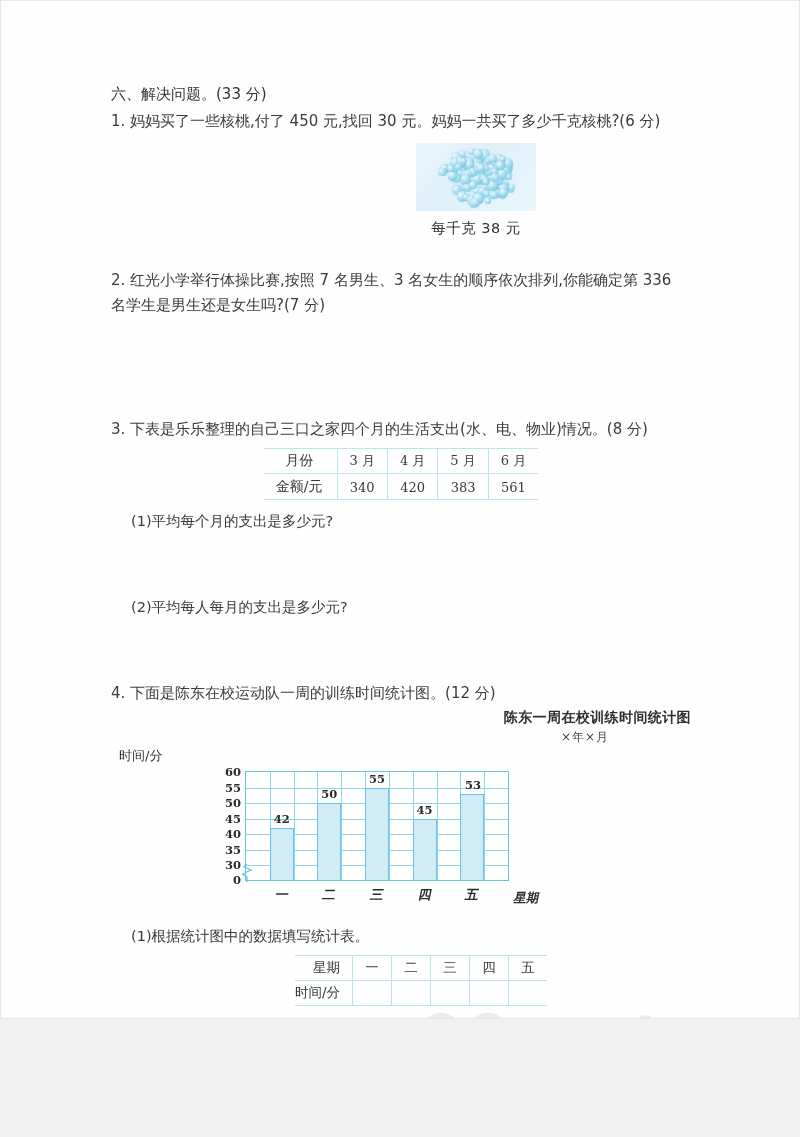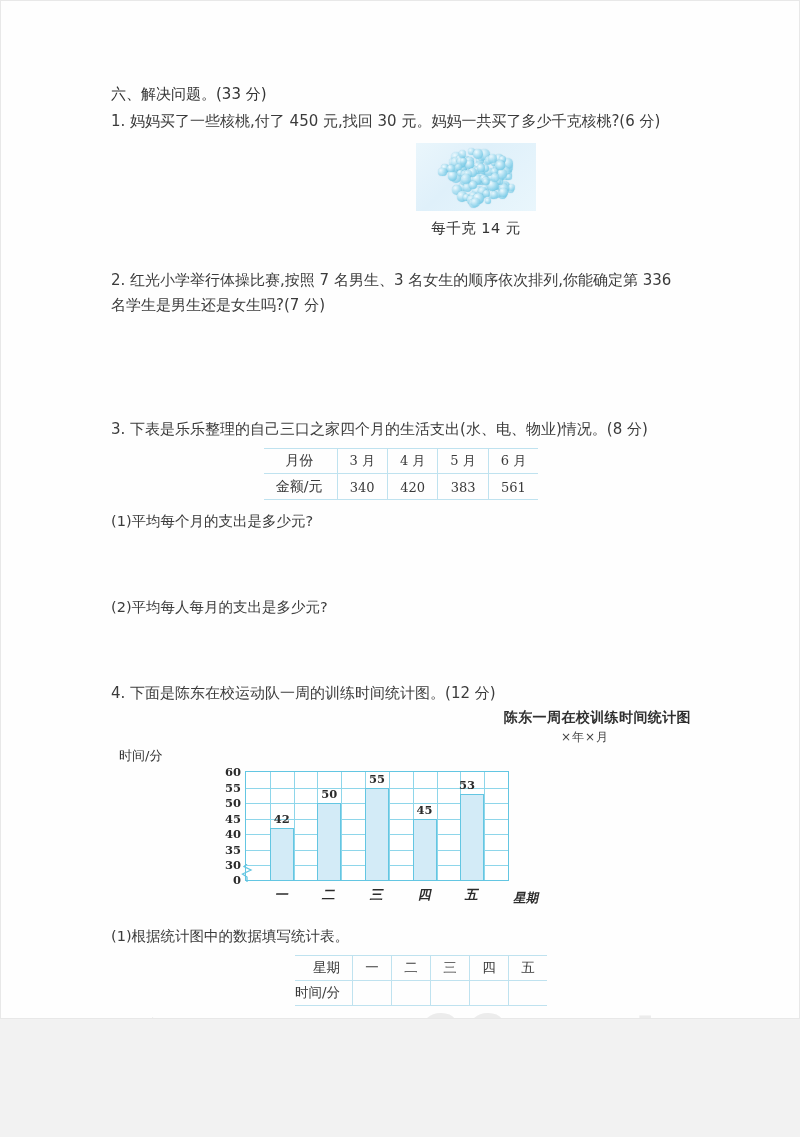--- a/index.html
+++ b/index.html
@@ -41,20 +41,21 @@
   .q {
     margin-top: 0;
     color: #3b3b3b;
     font-size: 15px;
     line-height: 1.62;
   }
   .sub-q {
     color: #3b3b3b;
     font-size: 14.5px;
     line-height: 1.62;
+    margin-left: 20px;
   }
   .spacer-sm { height: 16px; }
   .spacer-md { height: 30px; }
   .spacer-lg { height: 62px; }
   .spacer-xl { height: 84px; }
 
   
   .fig-block {
     margin-top: 10px;
     display: flex;
@@ -394,21 +395,21 @@
             <div class="nut" style="left: 30.8189px; top: 21.2177px; width: 7.91464px; height: 7.91464px; opacity: 0.91;"></div>
             <div class="nut" style="left: 78.545px; top: 16.396px; width: 10.3761px; height: 10.3761px; opacity: 0.91;"></div>
             <div class="nut" style="left: 44.9119px; top: 30.3196px; width: 10.5242px; height: 10.5242px; opacity: 0.83;"></div>
             <div class="nut" style="left: 53.3911px; top: 38.1098px; width: 7.40681px; height: 7.40681px; opacity: 0.93;"></div>
             <div class="nut" style="left: 79.6492px; top: 17.8987px; width: 9.23473px; height: 9.23473px; opacity: 0.94;"></div>
             <div class="nut" style="left: 55.115px; top: 54.5141px; width: 8.74085px; height: 8.74085px; opacity: 0.83;"></div>
             <div class="nut" style="left: 74.5379px; top: 29.7836px; width: 8.54184px; height: 8.54184px; opacity: 0.82;"></div>
             <div class="nut" style="left: 42.7719px; top: 7.00683px; width: 7.50982px; height: 7.50982px; opacity: 0.73;"></div>
           </div>
       </div>
-      <div class="fig-caption">每千克 14 元</div>
+      <div class="fig-caption">每千克 38 元</div>
     </div>
 
     <div class="spacer-md"></div>
 
     <div class="q">2. 红光小学举行体操比赛,按照 7 名男生、3 名女生的顺序依次排列,你能确定第 336 名学生是男生还是女生吗?(7 分)</div>
 
     <div class="spacer-xl"></div>
     <div class="spacer-sm"></div>
 
     <div class="q">3. 下表是乐乐整理的自己三口之家四个月的生活支出(水、电、物业)情况。(8 分)</div>
@@ -481,21 +482,21 @@
           <div class="bar" style="left: 71.4545px; width: 23.8182px; height: 77.1429px;"></div>
           <div class="bar-val" style="left: 83.3636px; bottom: 79.1429px;">50</div>
           <div class="xtick" style="left: 83.3636px;">二</div>
           <div class="bar" style="left: 119.091px; width: 23.8182px; height: 92.5714px;"></div>
           <div class="bar-val" style="left: 131px; bottom: 94.5714px;">55</div>
           <div class="xtick" style="left: 131px;">三</div>
           <div class="bar" style="left: 166.727px; width: 23.8182px; height: 61.7143px;"></div>
           <div class="bar-val" style="left: 178.636px; bottom: 63.7143px;">45</div>
           <div class="xtick" style="left: 178.636px;">四</div>
           <div class="bar" style="left: 214.364px; width: 23.8182px; height: 86.4px;"></div>
-          <div class="bar-val" style="left: 221px; bottom: 88.4px; text-align: right;">53</div>
+          <div class="bar-val" style="left: 227px; bottom: 88.4px; text-align: right;">53</div>
           <div class="xtick" style="left: 226.273px;">五</div>
         </div>
     </div>
 
     <div class="spacer-sm"></div>
 
     <div class="sub-q">(1)根据统计图中的数据填写统计表。</div>
 
     <div class="stat-wrap">
       <table class="stat">

